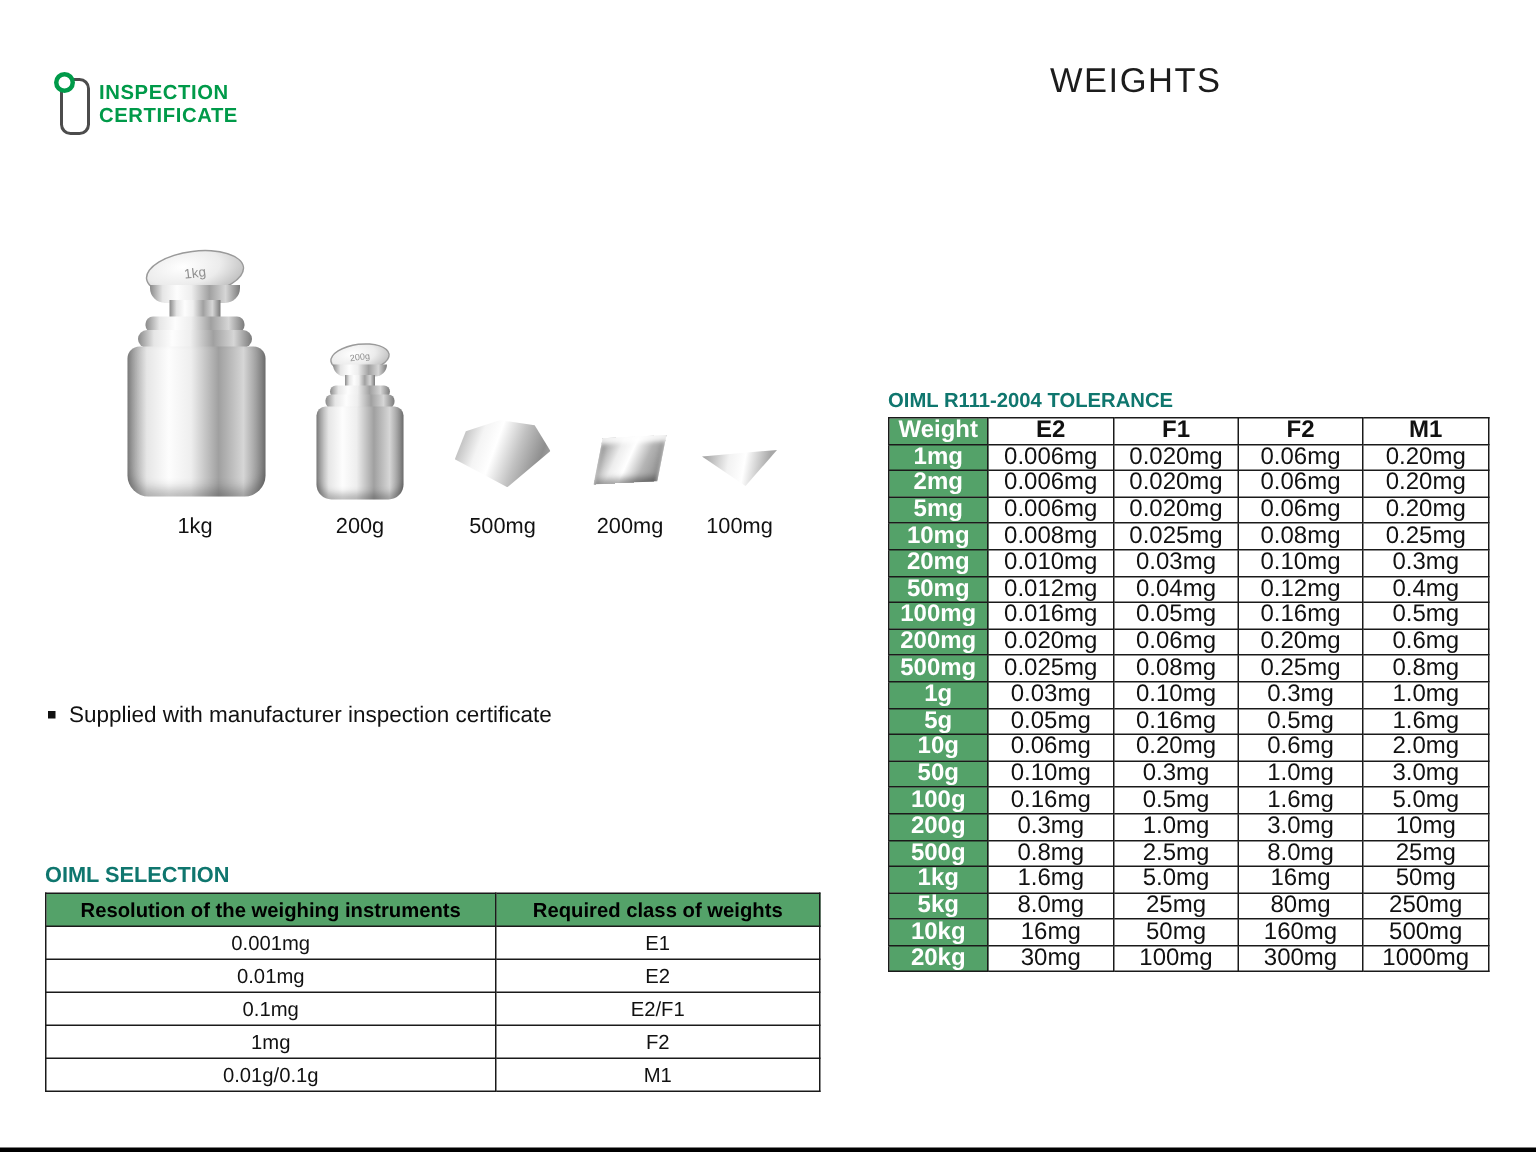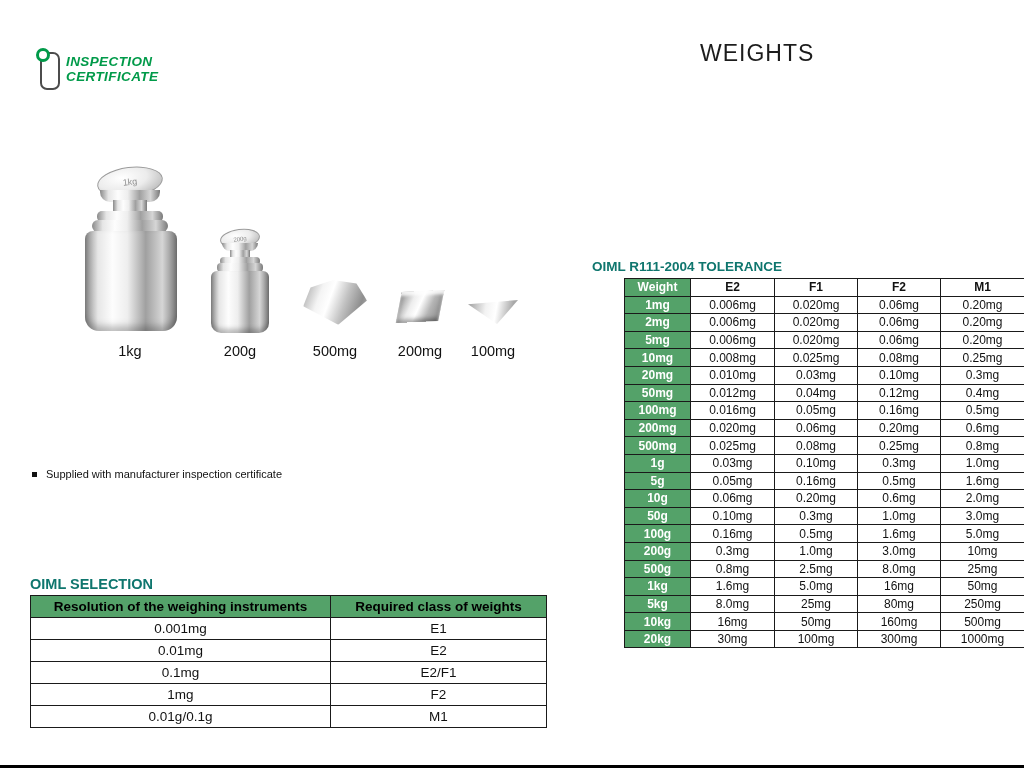--- a/index.html
+++ b/index.html
@@ -13,21 +13,21 @@
   .page{position:relative;width:1024px;height:768px;background:#ffffff;overflow:hidden;margin:0 auto;}
 
   
   .main-title{position:absolute;left:700px;top:40px;width:294px;text-align:left;
     font-size:23px;font-weight:normal;letter-spacing:1px;color:var(--title-color);}
 
   .logo{position:absolute;left:36px;top:46px;width:220px;height:52px;}
   .logo-icon{position:absolute;left:0;top:0;width:28px;height:48px;}
   .logo-tag{position:absolute;left:4px;top:6px;width:20px;height:38px;border:2.5px solid #4c4c4c;border-radius:7px;background:#fff;}
   .logo-ring{position:absolute;left:0px;top:2px;width:14px;height:14px;border:3.5px solid var(--logo-green);border-radius:50%;background:#fff;}
-  .logo-text{position:absolute;left:30px;top:9px;color:var(--logo-green);font-weight:bold;font-style:italic;
+  .logo-text{position:absolute;left:30px;top:9px;color:var(--logo-green);font-weight:bold;
     font-size:13.5px;line-height:14.5px;letter-spacing:.4px;}
 
   
   .chrome{background:linear-gradient(90deg,#8a8a8a 0%,#e6e6e6 14%,#fdfdfd 30%,#eeeeee 46%,#a0a0a0 66%,#d6d6d6 84%,#7a7a7a 100%);}
   .w-fig{position:absolute;}
   .cap{position:absolute;border-radius:50%;
     background:radial-gradient(ellipse at 38% 32%,#ffffff 0%,#ececec 45%,#b9b9b9 85%,#9b9b9b 100%);
     border:1px solid #9a9a9a;display:flex;align-items:center;justify-content:center;color:#8f8f8f;}
   .part{position:absolute;}
 
@@ -65,35 +65,35 @@
     background:linear-gradient(100deg,#9b9b9b 0%,#f2f2f2 35%,#ffffff 55%,#a8a8a8 85%);}
 
   .w-label{position:absolute;top:343px;font-size:14.5px;color:#111;text-align:center;}
   .wl-1{left:92px;width:76px;}
   .wl-2{left:202px;width:76px;}
   .wl-3{left:297px;width:76px;}
   .wl-4{left:382px;width:76px;}
   .wl-5{left:455px;width:76px;}
 
   
-  .note{position:absolute;left:32px;top:468px;font-size:11px;color:#111;display:flex;align-items:center;}
+  .note{position:absolute;left:32px;top:468px;font-size:15px;color:#111;display:flex;align-items:center;}
   .bullet-square{display:inline-block;width:5px;height:5px;background:#111;margin-right:9px;}
 
   
   table{border-collapse:collapse;table-layout:fixed;}
   .section-title{position:absolute;font-weight:bold;color:#0f766e;}
   .class-title{left:30px;top:576px;font-size:14.5px;}
   .tol-title{left:592px;top:259px;font-size:13.5px;}
 
   .class-table{position:absolute;left:30px;top:595px;width:516px;font-size:13.5px;}
   .class-table th{background:var(--green);color:#000000;font-weight:bold;border:1px solid var(--border-dark);
     padding:3px 2px;font-size:13.5px;}
   .class-table td{border:1px solid var(--border-dark);text-align:center;padding:3px 2px;color:#111;}
 
-  .tol-table{position:absolute;left:592px;top:278px;width:400px;font-size:12px;margin-left:32px;}
+  .tol-table{position:absolute;left:592px;top:278px;width:400px;font-size:16px;}
   .tol-table th,.tol-table td{border:1px solid var(--border-dark);text-align:center;
     padding:0 2px;height:17.6px;line-height:14px;color:#111;}
   .tol-table th{font-weight:bold;background:#fff;}
   .tol-table th:first-child,.tol-table td:first-child{background:var(--green);color:#fff;font-weight:bold;}
 
   .bottom-bar{position:absolute;left:0;bottom:0;width:100%;height:3px;background:#000;}
 </style>
 </head>
 <body>
 

